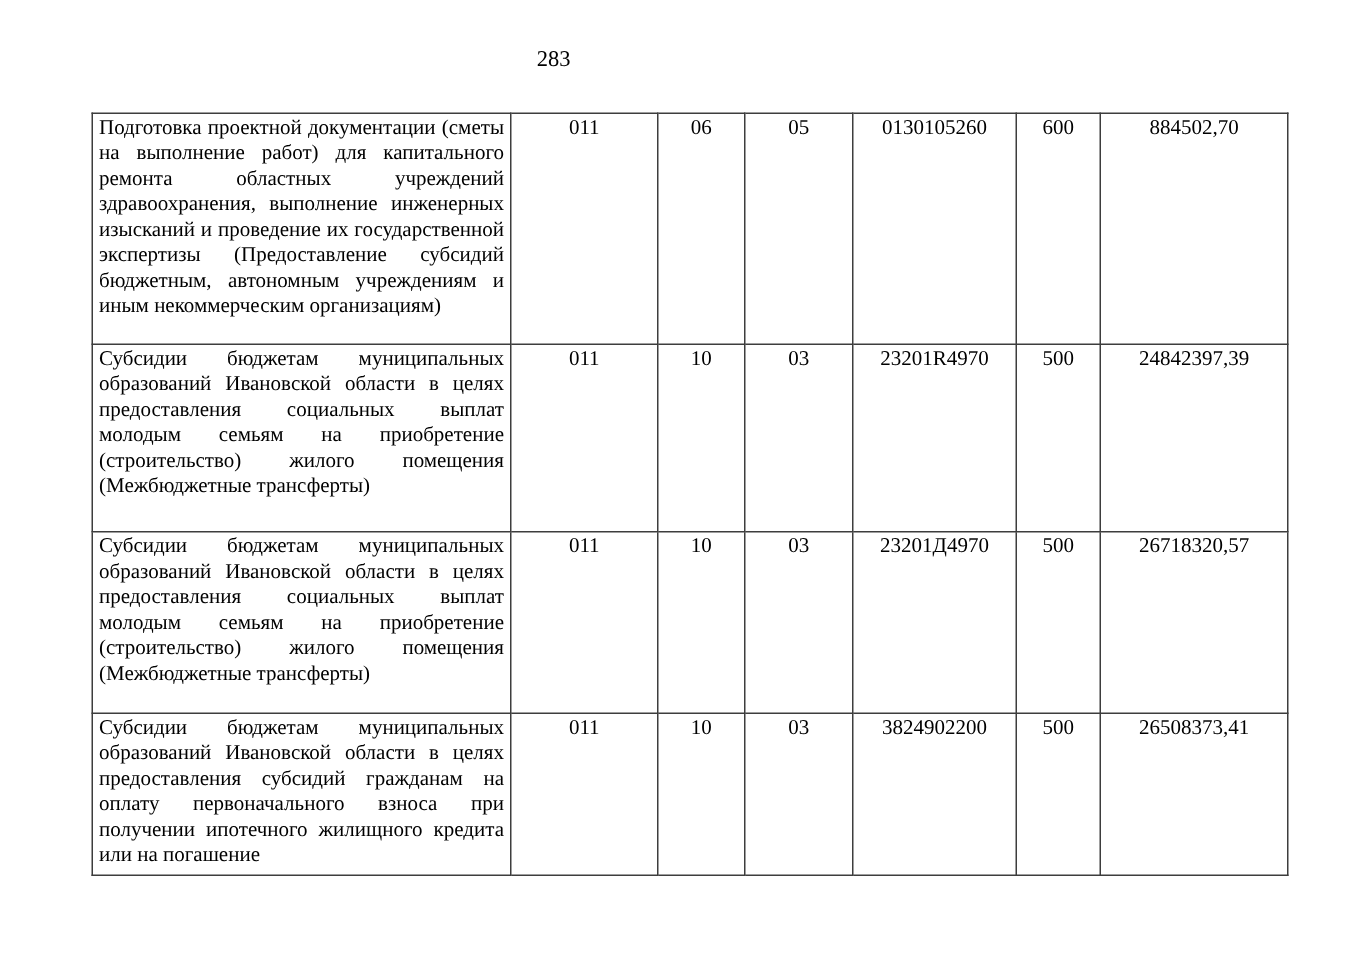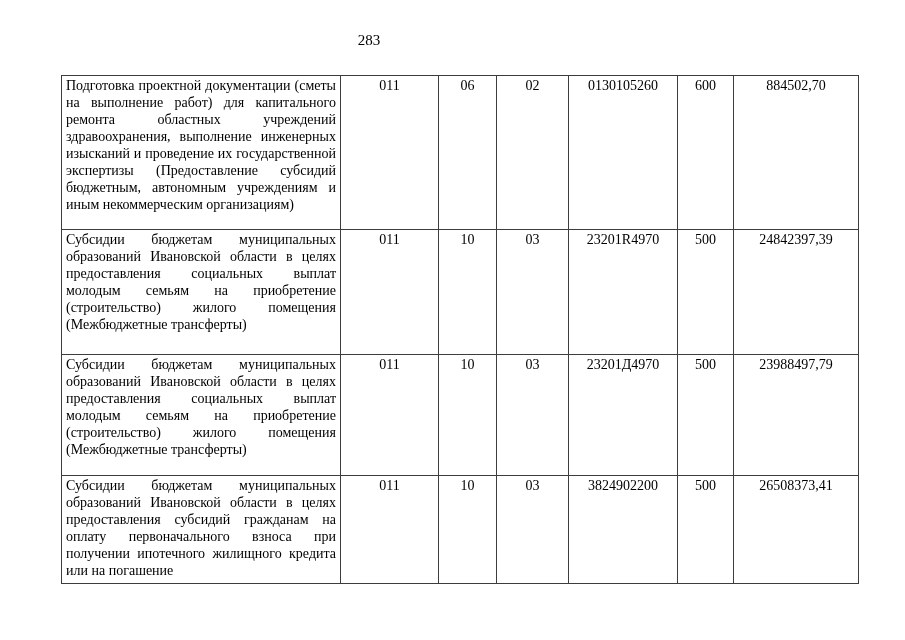--- a/index.html
+++ b/index.html
@@ -65,42 +65,42 @@
     <col style="width:72px">
     <col style="width:109px">
     <col style="width:56px">
     <col style="width:125px">
   </colgroup>
   <tbody>
     <tr class="row-1">
       <td class="cell-desc">Подготовка проектной документации (сметы на выполнение работ) для капитального ремонта областных учреждений здравоохранения, выполнение инженерных изысканий и проведение их государственной экспертизы (Предоставление субсидий бюджетным, автономным учреждениям и иным некоммерческим организациям)</td>
       <td class="cell-num">011</td>
       <td class="cell-num">06</td>
-      <td class="cell-num">02</td>
+      <td class="cell-num">05</td>
       <td class="cell-num">0130105260</td>
       <td class="cell-num">600</td>
       <td class="cell-num">884502,70</td>
     </tr>
     <tr class="row-2">
       <td class="cell-desc">Субсидии бюджетам муниципальных образований Ивановской области в целях предоставления социальных выплат молодым семьям на приобретение (строительство) жилого помещения (Межбюджетные трансферты)</td>
       <td class="cell-num">011</td>
       <td class="cell-num">10</td>
       <td class="cell-num">03</td>
       <td class="cell-num">23201R4970</td>
       <td class="cell-num">500</td>
       <td class="cell-num">24842397,39</td>
     </tr>
     <tr class="row-3">
       <td class="cell-desc">Субсидии бюджетам муниципальных образований Ивановской области в целях предоставления социальных выплат молодым семьям на приобретение (строительство) жилого помещения (Межбюджетные трансферты)</td>
       <td class="cell-num">011</td>
       <td class="cell-num">10</td>
       <td class="cell-num">03</td>
       <td class="cell-num">23201Д4970</td>
       <td class="cell-num">500</td>
-      <td class="cell-num">23988497,79</td>
+      <td class="cell-num">26718320,57</td>
     </tr>
     <tr class="row-4">
       <td class="cell-desc">Субсидии бюджетам муниципальных образований Ивановской области в целях предоставления субсидий гражданам на оплату первоначального взноса при получении ипотечного жилищного кредита или на погашение</td>
       <td class="cell-num">011</td>
       <td class="cell-num">10</td>
       <td class="cell-num">03</td>
       <td class="cell-num">3824902200</td>
       <td class="cell-num">500</td>
       <td class="cell-num">26508373,41</td>
     </tr>

